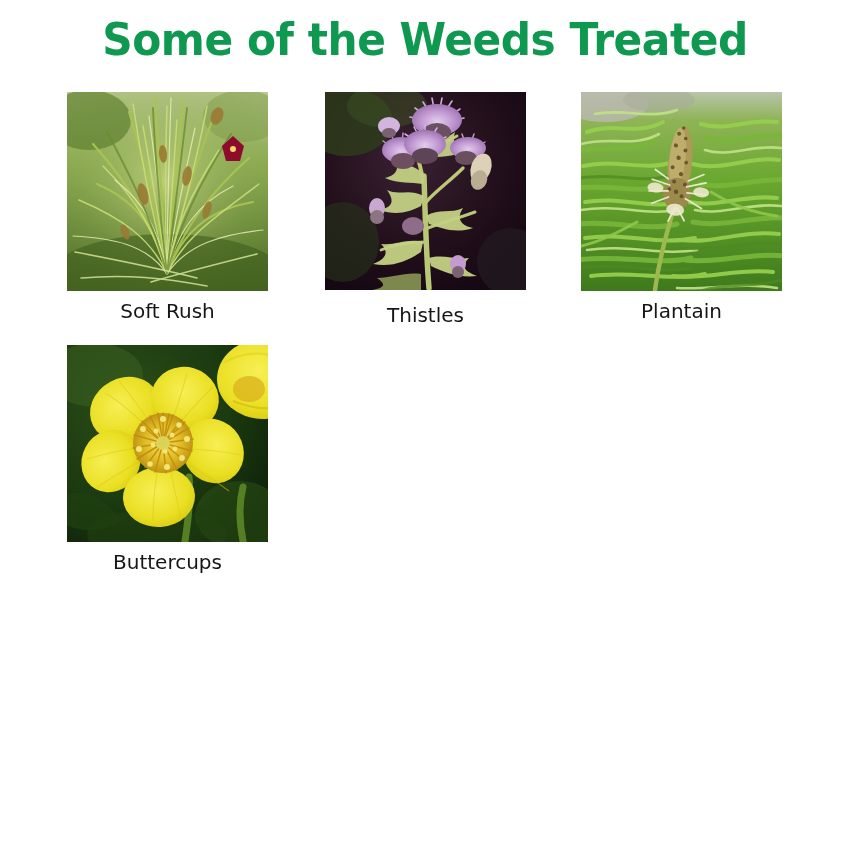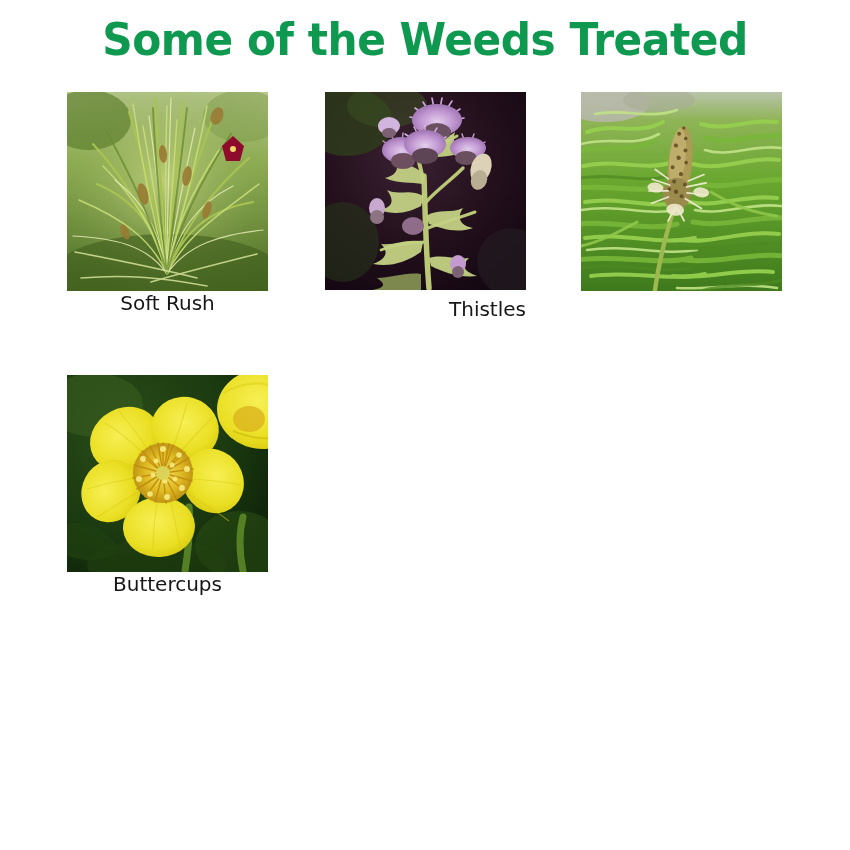--- a/index.html
+++ b/index.html
@@ -34,40 +34,41 @@
     left:67px; top:92px;
     width:730px;
   }
   .card{
     position:absolute;
     width:201px;
   }
   .card-1{left:0px;   top:0px;}
   .card-2{left:258px; top:0px;}
   .card-3{left:514px; top:0px;}
-  .card-4{left:0px;   top:253px;margin-top:30px;}
+  .card-4{left:0px;   top:253px;}
 
   .photo{
     position:relative;
     width:201px;height:199px;
     overflow:hidden;
     background:#2d4a1e;
   }
   .card-2 .photo{height:198px;}
   .card-4 .photo{height:197px;}
 
   .caption{
     width:201px;
     text-align:center;
     font-size:20px;
     line-height:24px;
     color:#161616;
+    padding-top:8px;
     font-family:"DejaVu Sans","Liberation Sans",sans-serif;
   }
-  .card-2 .caption{padding-top:7px;text-align:right;}
+  .card-2 .caption{padding-top:13px;}
 
   .photo svg{display:block;width:100%;height:100%;}
 </style>
 </head>
 <body>
 
 <div class="page">
 
   <div class="title">Some of the Weeds Treated</div>
 
@@ -370,20 +371,21 @@
               <ellipse cx="0" cy="46" rx="9" ry="6"></ellipse>
             </g>
           </g>
 
           <g stroke="#8fc749" stroke-width="3" fill="none" stroke-linecap="round" opacity=".9">
             <path d="M130 100 C 150 112 168 120 196 124"></path>
             <path d="M56 130 C 34 142 18 150 0 154"></path>
           </g>
         </svg>
       </div>
+      <div class="caption">Plantain</div>
     </div>
 
     <div class="card card-4">
       <div class="photo">
         <svg viewBox="0 0 201 197" preserveAspectRatio="none">
           <defs>
             <radialGradient id="bcBg" cx="30%" cy="30%" r="85%">
               <stop offset="0%" stop-color="#2b4d18"></stop>
               <stop offset="60%" stop-color="#1b3a10"></stop>
               <stop offset="100%" stop-color="#0e2209"></stop>

